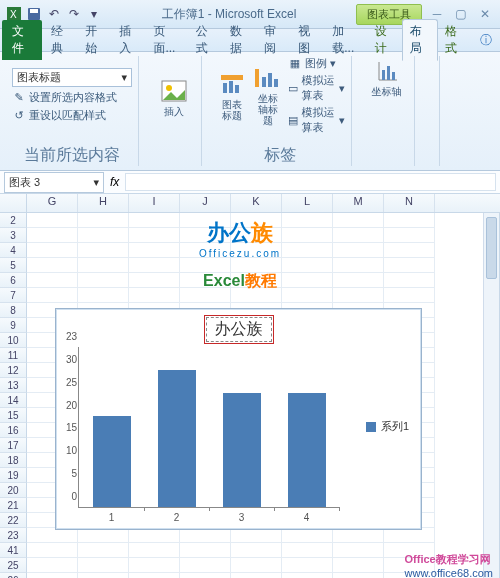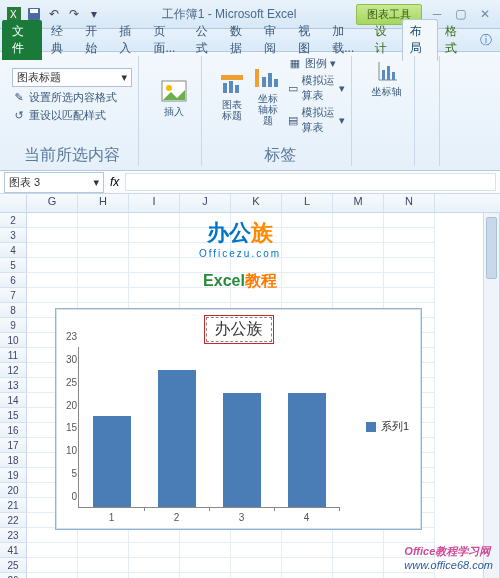--- a/index.html
+++ b/index.html
@@ -54,21 +54,21 @@
   .ct-inner{border:1px dashed #888;padding:1px 8px;font-size:16px;font-family:SimSun}
   .plot{position:absolute;left:22px;top:38px;width:260px;height:160px;border-left:1px solid #888;border-bottom:1px solid #888;font-size:10px;color:#555}
   .ylbl{position:absolute;left:-18px;width:16px;text-align:right;transform:translateY(-5px)}
   .bar{position:absolute;bottom:0;width:38px;background:#4a7db5}
   .xlbl{position:absolute;bottom:-16px;width:38px;text-align:center;font-size:10px;color:#555}
   .tick{position:absolute;bottom:-4px;width:1px;height:4px;background:#888}
   .legend{position:absolute;right:12px;top:110px;font-size:11px;display:flex;align-items:center;gap:5px}
   .legend-sw{width:10px;height:10px;background:#4a7db5}
   .vscroll{position:absolute;right:0;top:0;bottom:0;width:15px;background:#eef4fa;border-left:1px solid #d0dceb}
   .vthumb{position:absolute;top:4px;left:2px;right:2px;height:60px;background:#c9d9e9;border:1px solid #a9c1da;border-radius:2px}
-  .watermark{position:absolute;right:6px;bottom:22px;font-size:11px;font-style:italic}
+  .watermark{position:absolute;right:6px;bottom:14px;font-size:11px;}
   .watermark .w1{color:#d04a9a;font-weight:bold}
   .watermark .w2{color:#2a5aa0}
   svg{display:block}
 </style>
 </head>
 <body>
 
 <div class="titlebar">
   <div class="qat">
     <span class="qat-btn">

